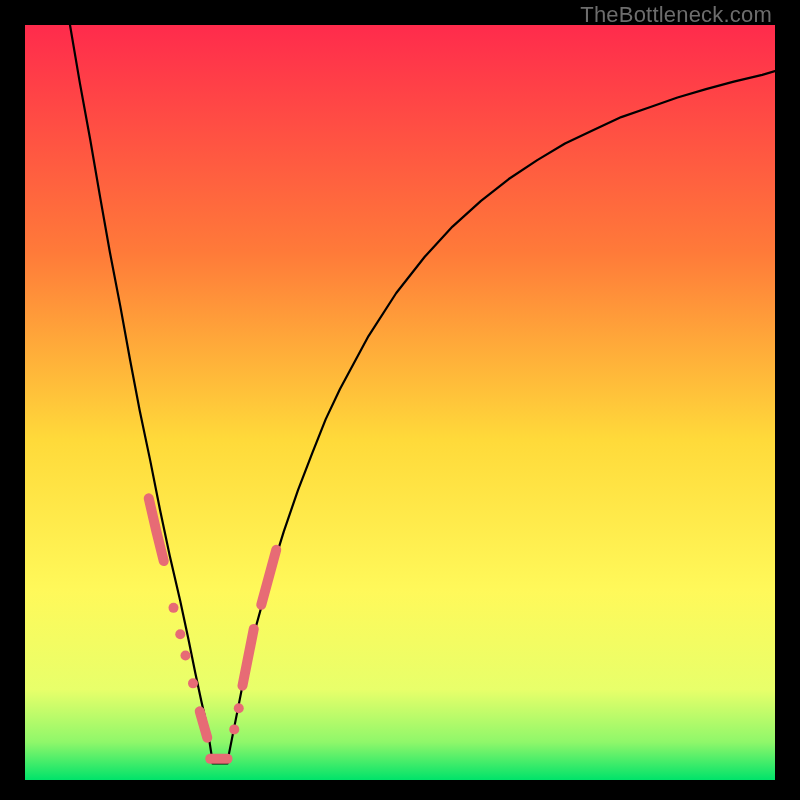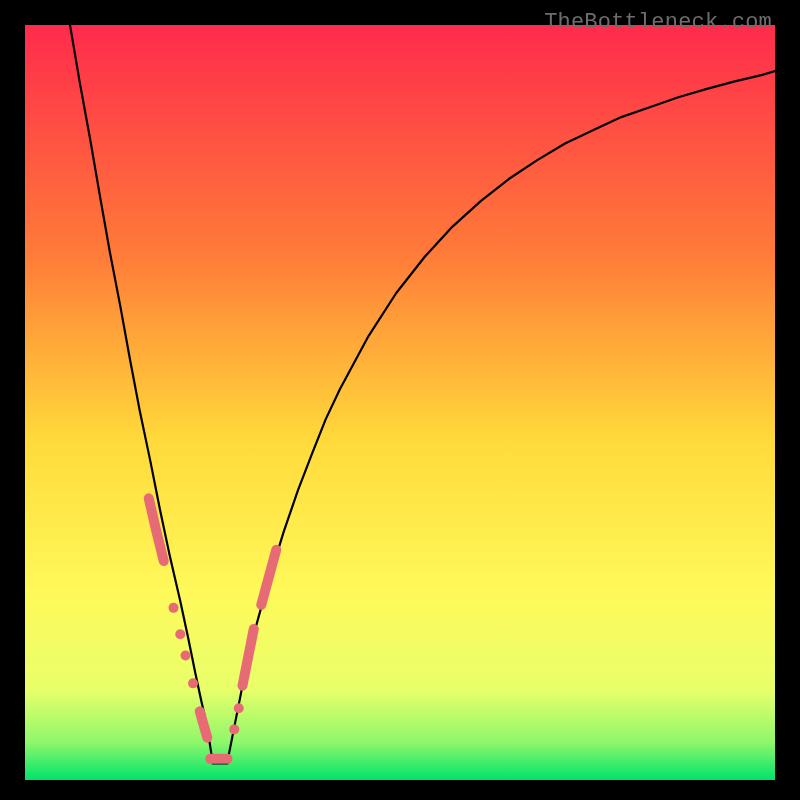--- a/index.html
+++ b/index.html
@@ -27,26 +27,25 @@
   }
   .plot-bg {
     width: 100%;
     height: 100%;
     display: block;
   }
   .watermark {
     position: absolute;
     top: 2px;
     right: 28px;
-    font-family: Liberation Mono, monospace;
+    font-family: Liberation Sans, sans-serif;
     font-size: 22px;
     color: #6d6d6d;
     font-weight: 400;
     letter-spacing: 0.2px;
-    margin-top: 8px;
   }
   .curve-layer {
     position: absolute;
     left: 25px;
     top: 25px;
     width: 750px;
     height: 755px;
     pointer-events: none;
   }
 </style>

